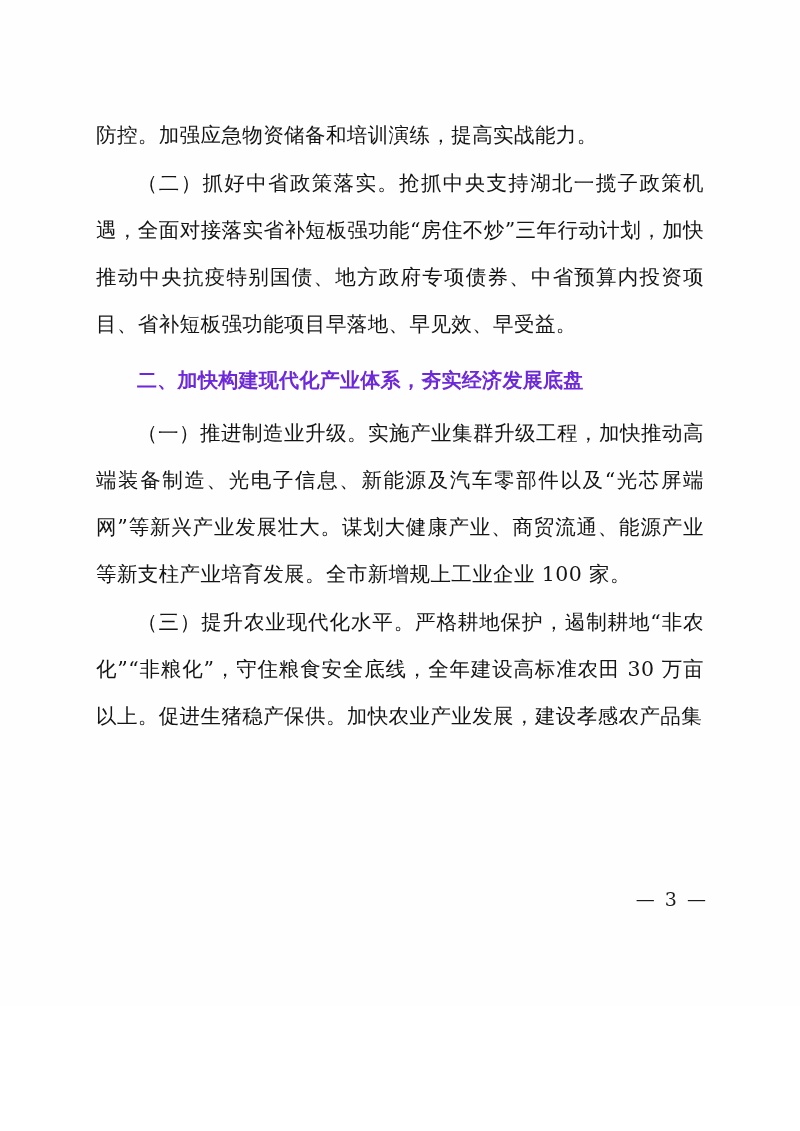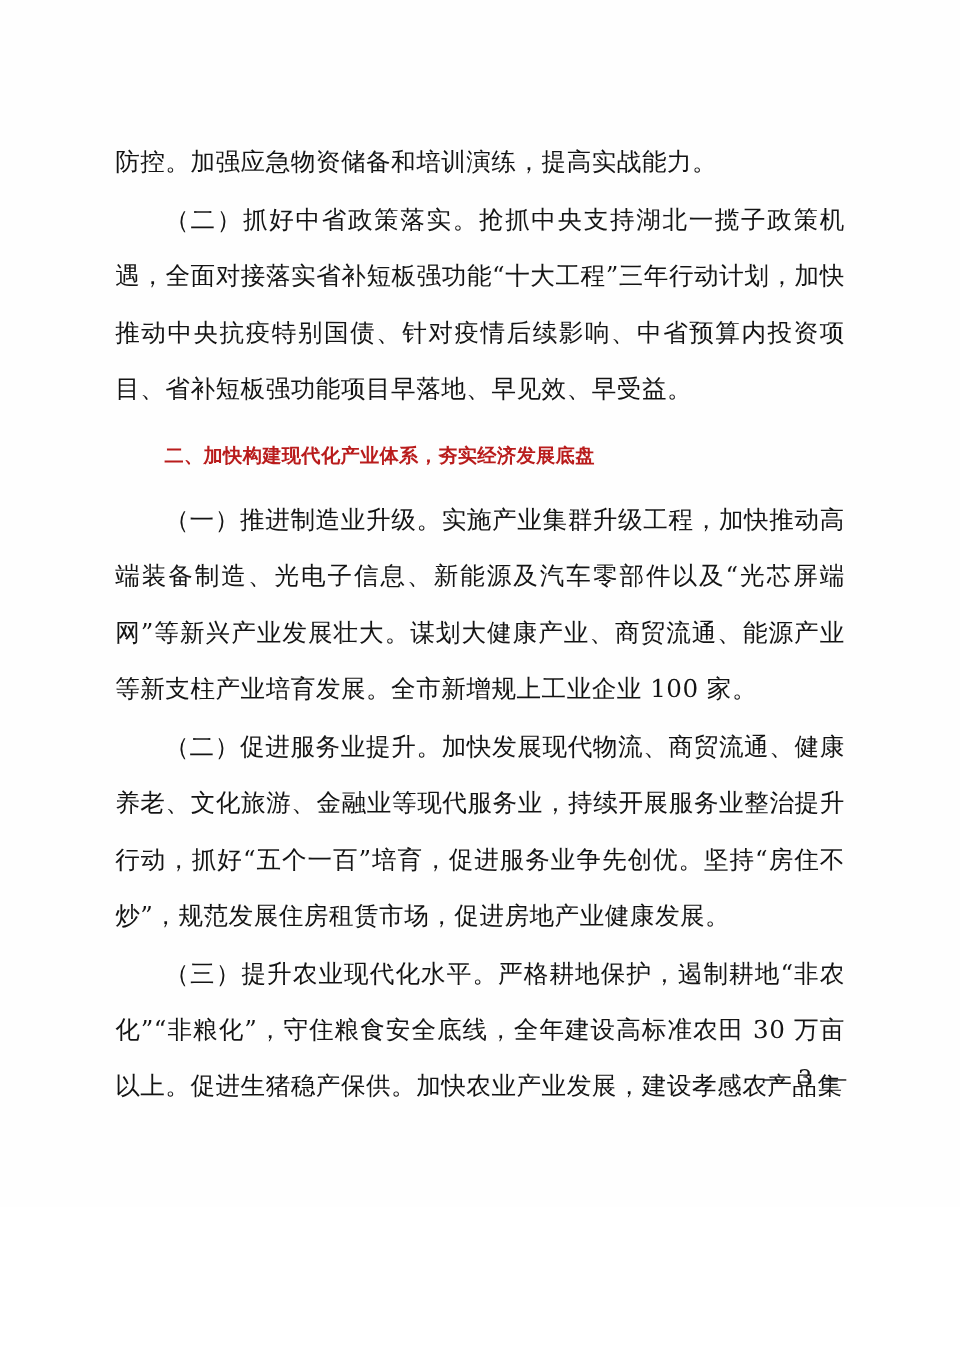--- a/index.html
+++ b/index.html
@@ -29,55 +29,54 @@
     text-align: justify;
     text-justify: inter-ideograph;
     letter-spacing: 0.4px;
     margin: 0 0 1px 0;
     color: #141414;
   }
   .indent {
     text-indent: 41px;
   }
   .heading {
-    font-size: 16px;
+    font-size: 20px;
     line-height: 47px;
     font-family: Liberation Serif, serif;
     font-weight: bold;
     text-indent: 41px;
     letter-spacing: 0.3px;
     margin: 9px 0 6px 0;
-    color: #b91c1c;
+    color: #6d28d9;
   }
   .page-number {
     position: absolute;
     right: 92px;
     bottom: 96px;
     font-size: 19px;
     font-family: "DejaVu Serif", "Liberation Serif", serif;
     color: #1a1a1a;
     letter-spacing: 2px;
     white-space: nowrap;
   }
 </style>
 </head>
 <body>
 
 <div class="page">
   <div class="content">
 
     <p class="para">防控。加强应急物资储备和培训演练，提高实战能力。</p>
 
-    <p class="para indent">（二）抓好中省政策落实。抢抓中央支持湖北一揽子政策机遇，全面对接落实省补短板强功能“十大工程”三年行动计划，加快推动中央抗疫特别国债、针对疫情后续影响、中省预算内投资项目、省补短板强功能项目早落地、早见效、早受益。</p>
+    <p class="para indent">（二）抓好中省政策落实。抢抓中央支持湖北一揽子政策机遇，全面对接落实省补短板强功能“房住不炒”三年行动计划，加快推动中央抗疫特别国债、地方政府专项债券、中省预算内投资项目、省补短板强功能项目早落地、早见效、早受益。</p>
 
 
     <h2 class="heading">二、加快构建现代化产业体系，夯实经济发展底盘</h2>
 
     <p class="para indent">（一）推进制造业升级。实施产业集群升级工程，加快推动高端装备制造、光电子信息、新能源及汽车零部件以及“光芯屏端网”等新兴产业发展壮大。谋划大健康产业、商贸流通、能源产业等新支柱产业培育发展。全市新增规上工业企业 100 家。</p>
 
-    <p class="para indent">（二）促进服务业提升。加快发展现代物流、商贸流通、健康养老、文化旅游、金融业等现代服务业，持续开展服务业整治提升行动，抓好“五个一百”培育，促进服务业争先创优。坚持“房住不炒”，规范发展住房租赁市场，促进房地产业健康发展。</p>
 
     <p class="para indent">（三）提升农业现代化水平。严格耕地保护，遏制耕地“非农化”“非粮化”，守住粮食安全底线，全年建设高标准农田 30 万亩以上。促进生猪稳产保供。加快农业产业发展，建设孝感农产品集</p>
 
   </div>
 
   <div class="page-number">— 3 —</div>
 </div>
 
 </body></html>

